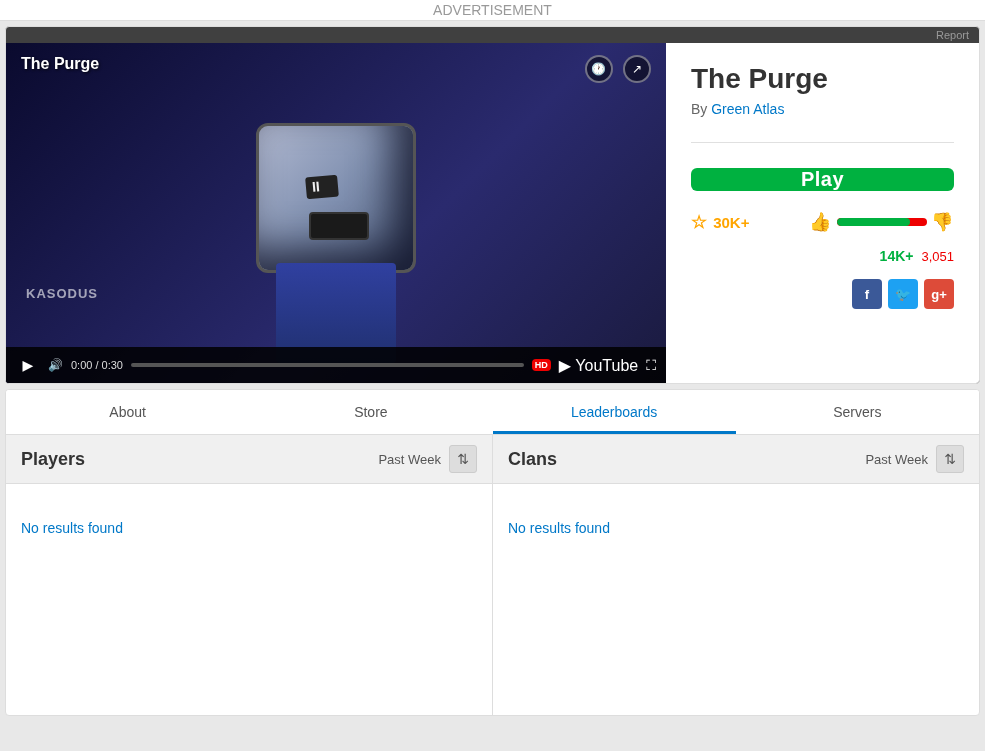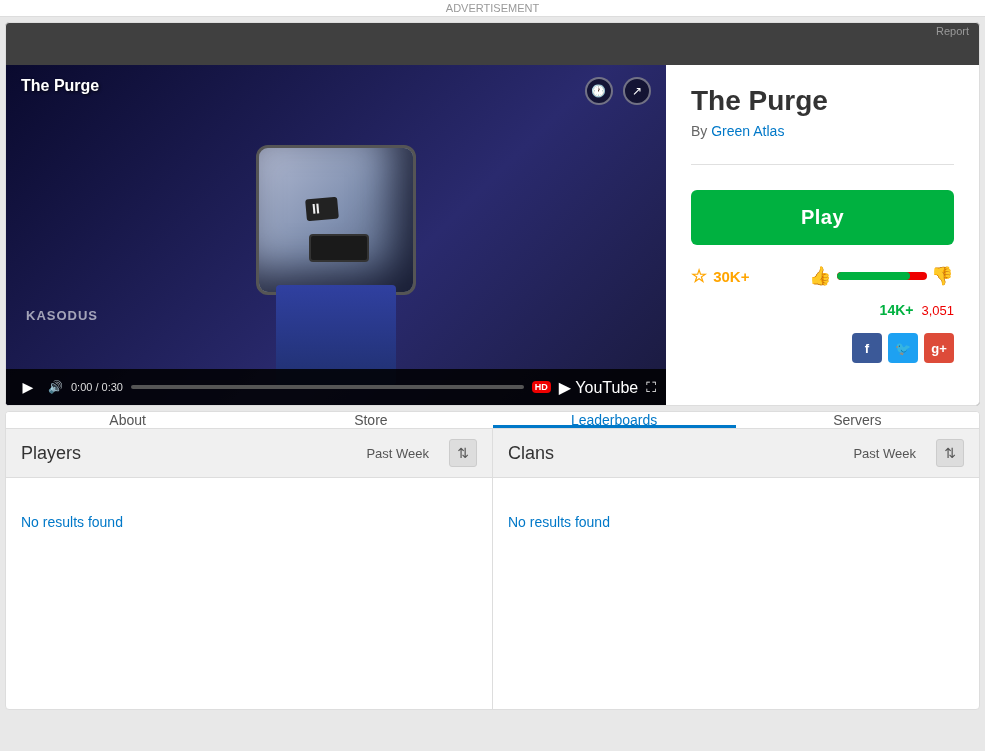--- a/index.html
+++ b/index.html
@@ -1,21 +1,21 @@
 <!DOCTYPE html>
 <html><head>
   <meta charset="utf-8">
   <style>
     * { box-sizing: border-box; margin: 0; padding: 0; }
     body { font-family: Arial, sans-serif; background: #e8e8e8; font-size: 14px; color: #333; }
 
     .top-bar {
       background: #fff;
       text-align: center;
-      font-size: 11px;
+      font-size: 14px;
       color: #999;
       padding: 2px 8px;
       border-bottom: 1px solid #ddd;
     }
     .top-right {
       text-align: right;
       padding: 2px 10px;
       font-size: 11px;
       color: #999;
     }
@@ -24,21 +24,20 @@
       background: #404040;
       margin: 5px;
       border: 1px solid #ddd;
       border-radius: 4px;
       overflow: hidden;
     }
 
     .game-top {
       display: flex;
       flex-direction: row;
-      margin-top: 26px;
     }
 
     .video-section {
       width: 660px;
       min-width: 660px;
       background: #000;
       position: relative;
     }
 
     .video-thumbnail {
@@ -257,21 +256,20 @@
     }
 
     .divider {
       height: 1px;
       background: #e0e0e0;
       margin-bottom: 25px;
     }
 
     .play-button {
       width: 100%;
-      padding: 16px;
       background: #00b140;
       border: none;
       border-radius: 6px;
       color: #fff;
       font-size: 20px;
       font-weight: bold;
       cursor: pointer;
       margin-bottom: 20px;
       letter-spacing: 0.5px;
     }
@@ -364,21 +362,21 @@
 
     .tabs-bar {
       display: flex;
       border-bottom: 1px solid #ddd;
       background: #fff;
     }
 
     .tab-item {
       flex: 1;
       text-align: center;
-      padding: 0 10px;
+      padding: 14px 10px;
       font-size: 14px;
       color: #555;
       cursor: pointer;
       position: relative;
       font-weight: normal;
     }
 
     .tab-item.active {
       color: #0078c8;
       font-weight: 500;
@@ -413,28 +411,28 @@
       background: #f0f0f0;
       padding: 10px 15px;
       display: flex;
       align-items: center;
       justify-content: space-between;
       border-bottom: 1px solid #ddd;
     }
 
     .leader-title {
       font-size: 18px;
-      font-weight: normal;
+      font-weight: bold;
       color: #333;
     }
 
     .leader-controls {
       display: flex;
       align-items: center;
-      gap: 20px;
+      gap: 8px;
       justify-content: center;
     }
 
     .time-label {
       font-size: 13px;
       color: #555;
     }
 
     .sort-btn {
       width: 28px;

